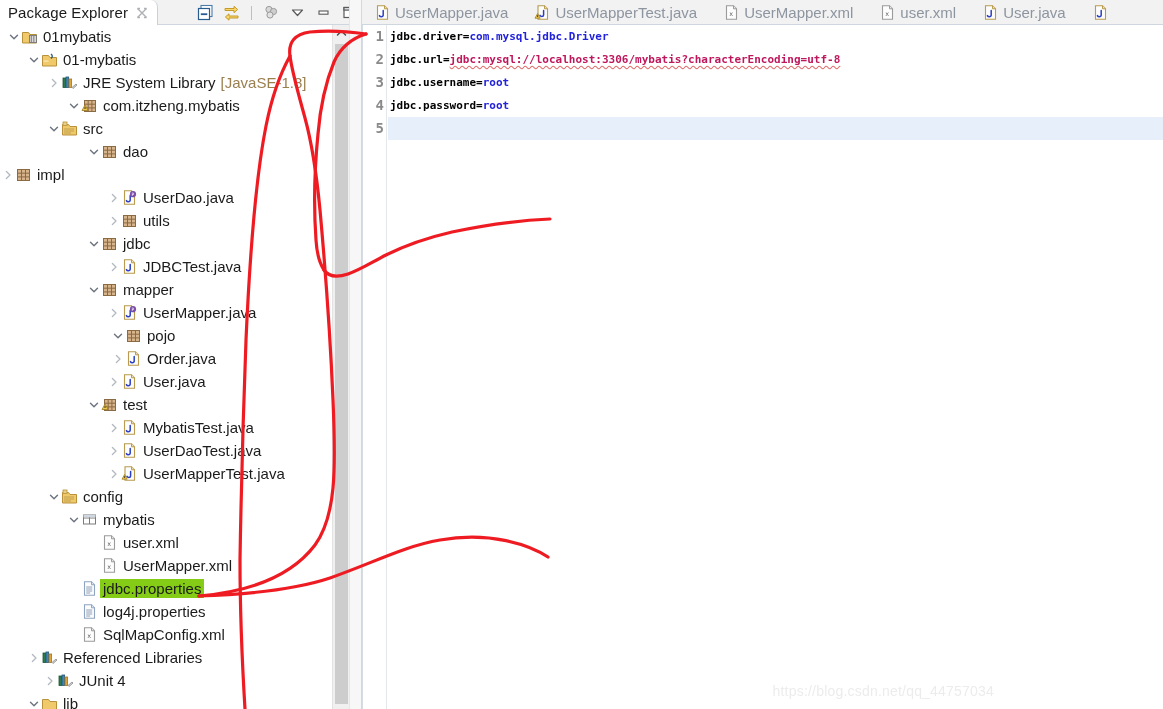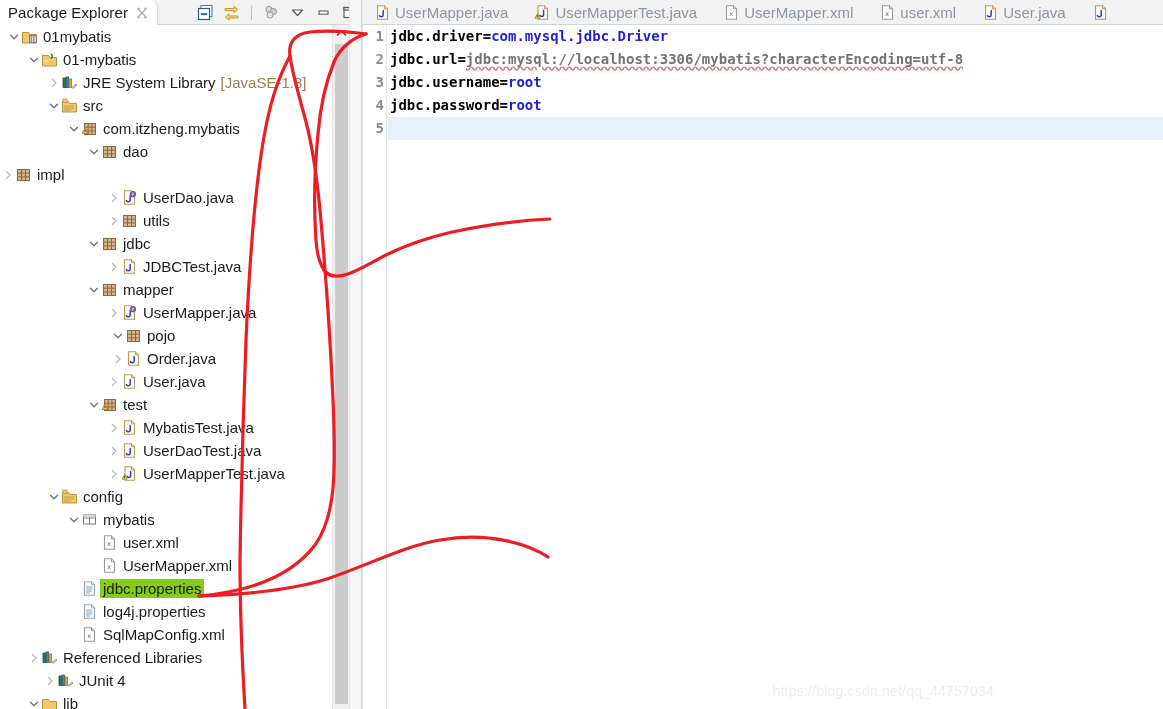--- a/index.html
+++ b/index.html
@@ -170,30 +170,30 @@
   }
   #code {
     position: absolute; left: 25px; top: 0;
     width: 776px; height: 684px;
     overflow: hidden;
   }
   .cline {
     height: 23px;
     line-height: 23px;
     font-family: "DejaVu Sans Mono", monospace;
-    font-size: 14px;
+    font-size: 11px;
     font-weight: bold;
     white-space: pre;
     padding-left: 2px;
   }
   .cline.current { background: #e6effa; }
   .k-key { color: #000000; }
   .k-val { color: #2222dd; }
   .k-url {
-    color: #737373;
+    color: #be185d;
     text-decoration: underline;
     text-decoration-color: #e06c6c;
     text-decoration-style: wavy;
     text-underline-offset: 2px;
   }
 
   
   #annotation {
     position: absolute; left: 0; top: 0;
     width: 1163px; height: 709px;
@@ -310,50 +310,50 @@
             <svg viewBox="0 0 17 17" width="17" height="17" style="display:block">
               <rect x="2" y="4" width="2.6" height="9.5" fill="#2f7a4e" stroke="#1d5433" stroke-width=".8"></rect>
               <rect x="5" y="3" width="2.6" height="10.5" fill="#3d86b8" stroke="#23597e" stroke-width=".8"></rect>
               <rect x="8" y="5" width="2.6" height="8.5" fill="#e0a63c" stroke="#a2762a" stroke-width=".8"></rect>
               <path d="M11 13.5 l4 -3.5 l1 1 l-4 3.5 z" fill="#d8d8d8" stroke="#8a8a8a" stroke-width=".8"></path>
             </svg>
           </span>
           <span class="tlabel-wrap"><span class="tlabel">JRE System Library</span></span>
           <span class="tsuffix">[JavaSE-1.8]</span>
         </div>
-        <div class="trow" style="padding-left: 46px;">
-          <span class="twisty">
-            <svg viewBox="0 0 10 10" width="10" height="10">
-              <path d="M1.5 3.2 L5 6.8 L8.5 3.2" stroke="#6f7580" stroke-width="1.4" fill="none" stroke-linecap="round" stroke-linejoin="round"></path>
-            </svg>
-          </span>
-          <span class="ticon">
-            <svg viewBox="0 0 17 17" width="17" height="17" style="display:block">
-              <path d="M1.5 4.5 h6 l1.5 2 h6.5 v8.5 h-14 z" fill="#f0c96a" stroke="#b8913a" stroke-width="1"></path>
-              <path d="M3 8.5 h10 v1 h-10 z M3 10.5 h10 v1 h-10 z M3 12.5 h7 v1 h-7 z" fill="#9a7c3a" opacity=".55"></path>
-              <rect x="2" y="2" width="4" height="3.5" fill="#e9d08a" stroke="#b8913a" stroke-width=".8"></rect>
-            </svg>
-          </span>
-          <span class="tlabel-wrap"><span class="tlabel">src</span></span>
-        </div>
         <div class="trow" style="padding-left: 66px;">
           <span class="twisty">
             <svg viewBox="0 0 10 10" width="10" height="10">
               <path d="M1.5 3.2 L5 6.8 L8.5 3.2" stroke="#6f7580" stroke-width="1.4" fill="none" stroke-linecap="round" stroke-linejoin="round"></path>
             </svg>
           </span>
           <span class="ticon">
             <svg viewBox="0 0 17 17" width="17" height="17" style="display:block">
               <rect x="3.5" y="3.5" width="11" height="11" fill="#d7b48c" stroke="#8a6a42" stroke-width="1"></rect>
               <path d="M3.5 7.2 h11 M3.5 10.9 h11 M7.2 3.5 v11 M10.9 3.5 v11" stroke="#8a6a42" stroke-width="1"></path>
               <path d="M1 13.5 l3 -5.5 l3 5.5 z" fill="#f2c94c" stroke="#9a7c20" stroke-width=".8"></path>
               <path d="M4 10 v2" stroke="#3a3000" stroke-width="1"></path>
             </svg>
           </span>
           <span class="tlabel-wrap"><span class="tlabel">com.itzheng.mybatis</span></span>
+        </div>
+        <div class="trow" style="padding-left: 46px;">
+          <span class="twisty">
+            <svg viewBox="0 0 10 10" width="10" height="10">
+              <path d="M1.5 3.2 L5 6.8 L8.5 3.2" stroke="#6f7580" stroke-width="1.4" fill="none" stroke-linecap="round" stroke-linejoin="round"></path>
+            </svg>
+          </span>
+          <span class="ticon">
+            <svg viewBox="0 0 17 17" width="17" height="17" style="display:block">
+              <path d="M1.5 4.5 h6 l1.5 2 h6.5 v8.5 h-14 z" fill="#f0c96a" stroke="#b8913a" stroke-width="1"></path>
+              <path d="M3 8.5 h10 v1 h-10 z M3 10.5 h10 v1 h-10 z M3 12.5 h7 v1 h-7 z" fill="#9a7c3a" opacity=".55"></path>
+              <rect x="2" y="2" width="4" height="3.5" fill="#e9d08a" stroke="#b8913a" stroke-width=".8"></rect>
+            </svg>
+          </span>
+          <span class="tlabel-wrap"><span class="tlabel">src</span></span>
         </div>
         <div class="trow" style="padding-left: 86px;">
           <span class="twisty">
             <svg viewBox="0 0 10 10" width="10" height="10">
               <path d="M1.5 3.2 L5 6.8 L8.5 3.2" stroke="#6f7580" stroke-width="1.4" fill="none" stroke-linecap="round" stroke-linejoin="round"></path>
             </svg>
           </span>
           <span class="ticon">
             <svg viewBox="0 0 17 17" width="17" height="17" style="display:block">
               <rect x="2.5" y="3.5" width="12" height="11" fill="#d7b48c" stroke="#8a6a42" stroke-width="1"></rect>

